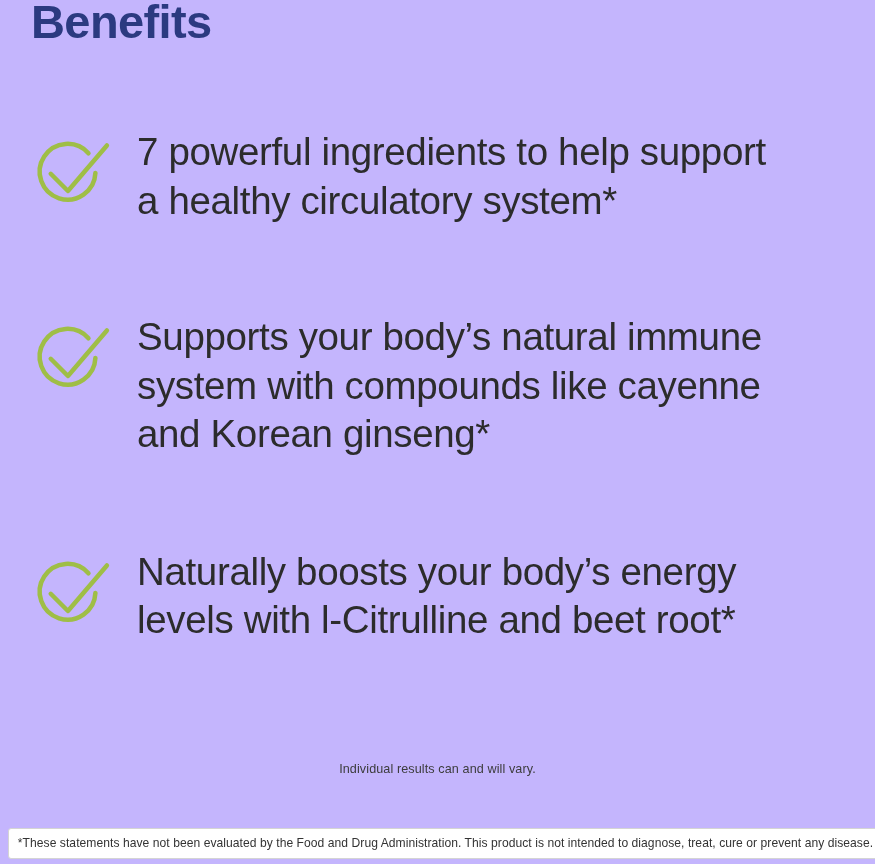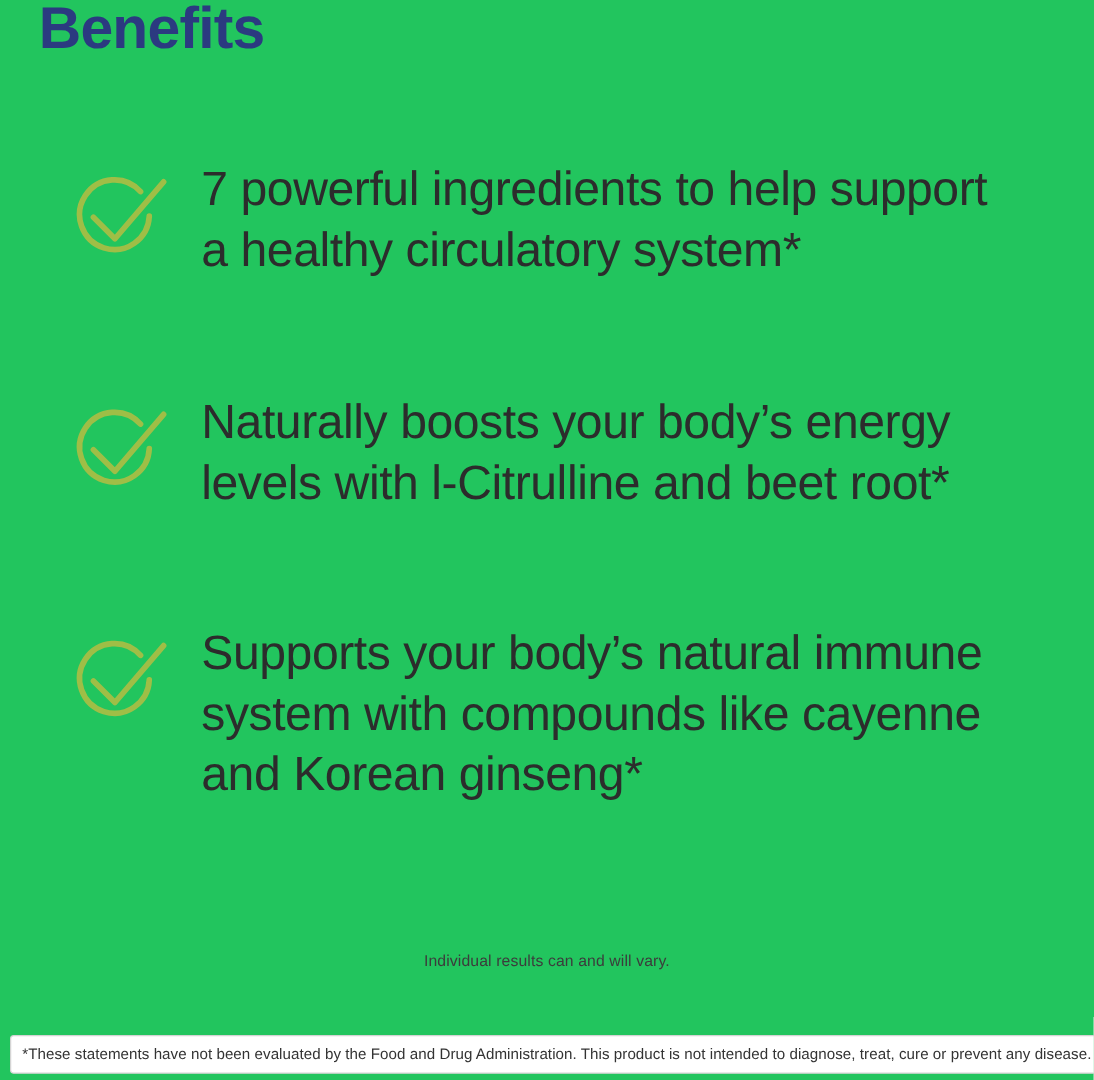--- a/index.html
+++ b/index.html
@@ -15,21 +15,21 @@
     font-family: "Liberation Sans", "DejaVu Sans", sans-serif;
     position: relative;
     overflow: hidden;
     -webkit-font-smoothing: antialiased;
   }
 
   .page {
     position: relative;
     width: 875px;
     height: 864px;
-    background: #22c55e;
+    background: #c4b5fd;
   }
 
   
   .page-title {
     position: absolute;
     left: 31px;
     top: -4px;
     font-size: 47px;
     font-weight: bold;
     letter-spacing: -0.6px;
@@ -38,21 +38,20 @@
     white-space: nowrap;
   }
 
   
   .benefits-list {
     position: absolute;
     left: 0;
     top: 128px;
     width: 794px;
     list-style: none;
-    padding-left: 24px;
   }
 
   .benefit-item {
     position: relative;
     display: flex;
     align-items: flex-start;
     min-height: 96px;
     padding-left: 29px;
   }
 
@@ -127,34 +126,34 @@
   <ul class="benefits-list">
 
     <li class="benefit-item item-0">
       <svg class="check-icon" viewBox="0 0 100 100" aria-hidden="true">
         <path d="M72.5 23.5 A34 34 0 1 0 81 47.5" fill="none" stroke="#9fbe46" stroke-width="5.5" stroke-linecap="round"></path>
         <path d="M26.5 48.5 L47.5 69.5 L95 14" fill="none" stroke="#9fbe46" stroke-width="5.5" stroke-linecap="round" stroke-linejoin="round"></path>
       </svg>
       <p class="benefit-text">7 powerful ingredients to help support a healthy circulatory system*</p>
     </li>
 
+    <li class="benefit-item item-2">
+      <svg class="check-icon" viewBox="0 0 100 100" aria-hidden="true">
+        <path d="M72.5 23.5 A34 34 0 1 0 81 47.5" fill="none" stroke="#9fbe46" stroke-width="5.5" stroke-linecap="round"></path>
+        <path d="M26.5 48.5 L47.5 69.5 L95 14" fill="none" stroke="#9fbe46" stroke-width="5.5" stroke-linecap="round" stroke-linejoin="round"></path>
+      </svg>
+      <p class="benefit-text">Supports your body’s natural immune system with compounds like cayenne and Korean ginseng*</p>
+    </li>
+
     <li class="benefit-item item-1">
       <svg class="check-icon" viewBox="0 0 100 100" aria-hidden="true">
         <path d="M72.5 23.5 A34 34 0 1 0 81 47.5" fill="none" stroke="#9fbe46" stroke-width="5.5" stroke-linecap="round"></path>
         <path d="M26.5 48.5 L47.5 69.5 L95 14" fill="none" stroke="#9fbe46" stroke-width="5.5" stroke-linecap="round" stroke-linejoin="round"></path>
       </svg>
       <p class="benefit-text">Naturally boosts your body’s energy levels with l-Citrulline and beet root*</p>
-    </li>
-
-    <li class="benefit-item item-2">
-      <svg class="check-icon" viewBox="0 0 100 100" aria-hidden="true">
-        <path d="M72.5 23.5 A34 34 0 1 0 81 47.5" fill="none" stroke="#9fbe46" stroke-width="5.5" stroke-linecap="round"></path>
-        <path d="M26.5 48.5 L47.5 69.5 L95 14" fill="none" stroke="#9fbe46" stroke-width="5.5" stroke-linecap="round" stroke-linejoin="round"></path>
-      </svg>
-      <p class="benefit-text">Supports your body’s natural immune system with compounds like cayenne and Korean ginseng*</p>
     </li>
 
   </ul>
 
   <div class="results-note">Individual results can and will vary.</div>
 
   <div class="disclaimer-box">
     <span class="disclaimer-text">*These statements have not been evaluated by the Food and Drug Administration. This product is not intended to diagnose, treat, cure or prevent any disease.</span>
   </div>
 

